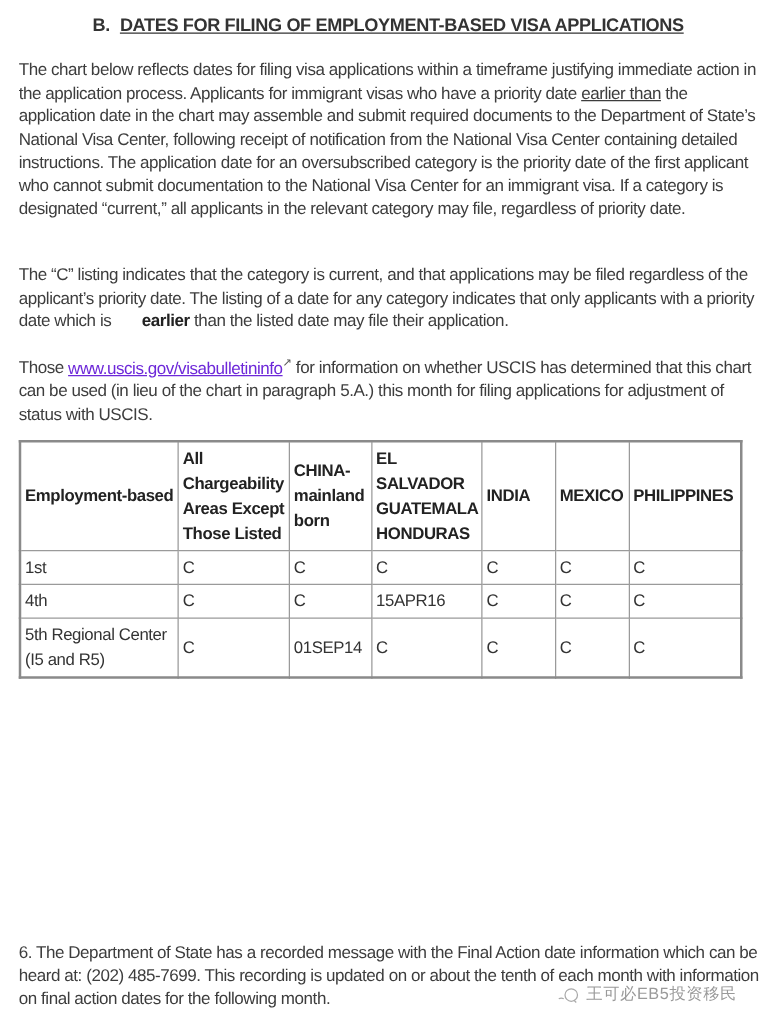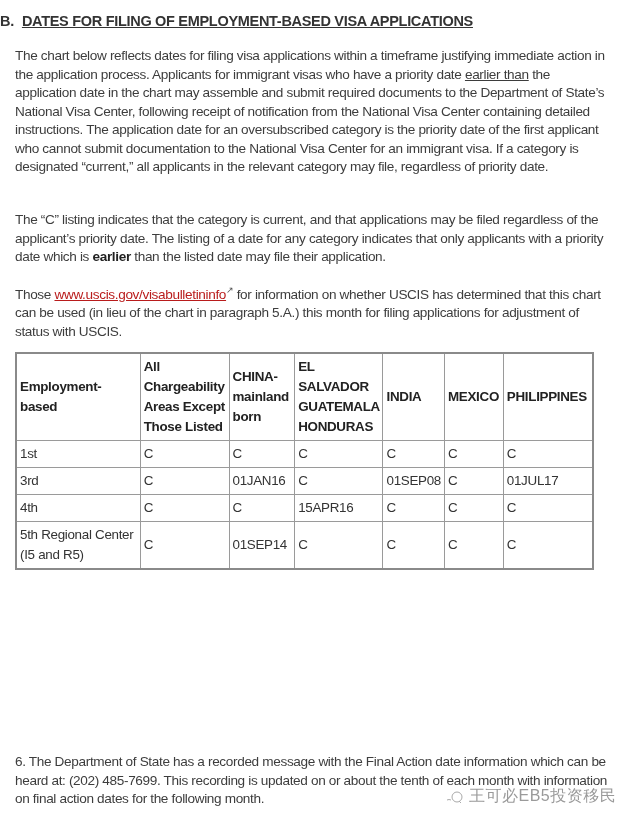--- a/index.html
+++ b/index.html
@@ -3,58 +3,58 @@
 <meta charset="utf-8">
 <style>
   html, body { margin: 0; padding: 0; background: #ffffff; }
   body {
     width: 621px; height: 816px; position: relative; overflow: hidden;
     font-family: "Liberation Sans", sans-serif;
     color: #3a3a3a;
   }
   .heading {
     position: absolute; left: 0; width: 621px; top: 13px;
-    font-weight: bold; font-size: 14.5px; color: #333;
+    text-align: center; font-weight: bold; font-size: 14.5px; color: #333;
     letter-spacing: -0.3px;
   }
   .heading .num { margin-right: 8px; }
   .heading .title { text-decoration: underline; }
   .para {
     position: absolute; left: 15px; width: 595px;
     font-size: 13.6px; line-height: 18.5px; letter-spacing: -0.35px;
     color: #3d3d3d;
   }
   #p1 { top: 47px; }
   #p2 { top: 211px; }
   #p3 { top: 281px; }
   #p4 { top: 753px; width: 600px; }
   .u { text-decoration: underline; }
-  .b { font-weight: bold; color: #222; }
-  a.link { color: #b91c1c; text-decoration: underline; margin-top: 36px; }
+  .b { font-weight: bold; color: #222; margin-left: 21px; }
+  a.link { color: #6d28d9; text-decoration: underline; margin-top: 36px; }
   .ext-icon { font-size: 9px; vertical-align: super; color: #555; }
 
   table.visa {
     position: absolute; left: 15px; top: 352px;
     border-collapse: collapse; width: 579px;
     font-size: 13.4px; letter-spacing: -0.3px; color: #333;
   }
   table.visa td, table.visa th {
     border: 1px solid #9a9a9a; padding: 0 3px; vertical-align: middle; text-align: left;
     line-height: 20px;
   }
   table.visa { border: 2px solid #8a8a8a; }
   table.visa th { font-weight: bold; color: #222; height: 86px; }
   table.visa tr.r1 td { height: 26px; margin-left: 42px; }
   table.visa tr.r2 td { height: 46px; }
   table.visa tr.r3 td { height: 64px; }
   col.c0 { width: 130px; } col.c1 { width: 89px; } col.c2 { width: 66px; }
   col.c3 { width: 85px; } col.c4 { width: 60px; } col.c5 { width: 59px; } col.c6 { width: 90px; }
 
   .watermark {
-    position: absolute; left: 445px; top: 786px; font-size: 16px;
+    position: absolute; left: 445px; top: 786px; font-size: 13px;
     color: #9a9a9a; letter-spacing: 0.5px; white-space: nowrap;
   }
   .watermark .wm-icon { display: inline-block; width: 20px; height: 14px; vertical-align: middle; margin-right: 4px; }
 </style>
 </head>
 <body>
 
 <div class="heading">
   <span class="num">B.</span><span class="title">DATES FOR FILING OF EMPLOYMENT-BASED VISA APPLICATIONS</span>
 </div>
@@ -90,29 +90,20 @@
       <tr class="r1">
         <td>1st</td>
         <td>C</td>
         <td>C</td>
         <td>C</td>
         <td>C</td>
         <td>C</td>
         <td>C</td>
       </tr>
       <tr class="r1">
-        <td>3rd</td>
-        <td>C</td>
-        <td>01JAN16</td>
-        <td>C</td>
-        <td>01SEP08</td>
-        <td>C</td>
-        <td>01JUL17</td>
-      </tr>
-      <tr class="r1">
         <td>4th</td>
         <td>C</td>
         <td>C</td>
         <td>15APR16</td>
         <td>C</td>
         <td>C</td>
         <td>C</td>
       </tr>
       <tr class="r2">
         <td>5th Regional Center (I5 and R5)</td>

